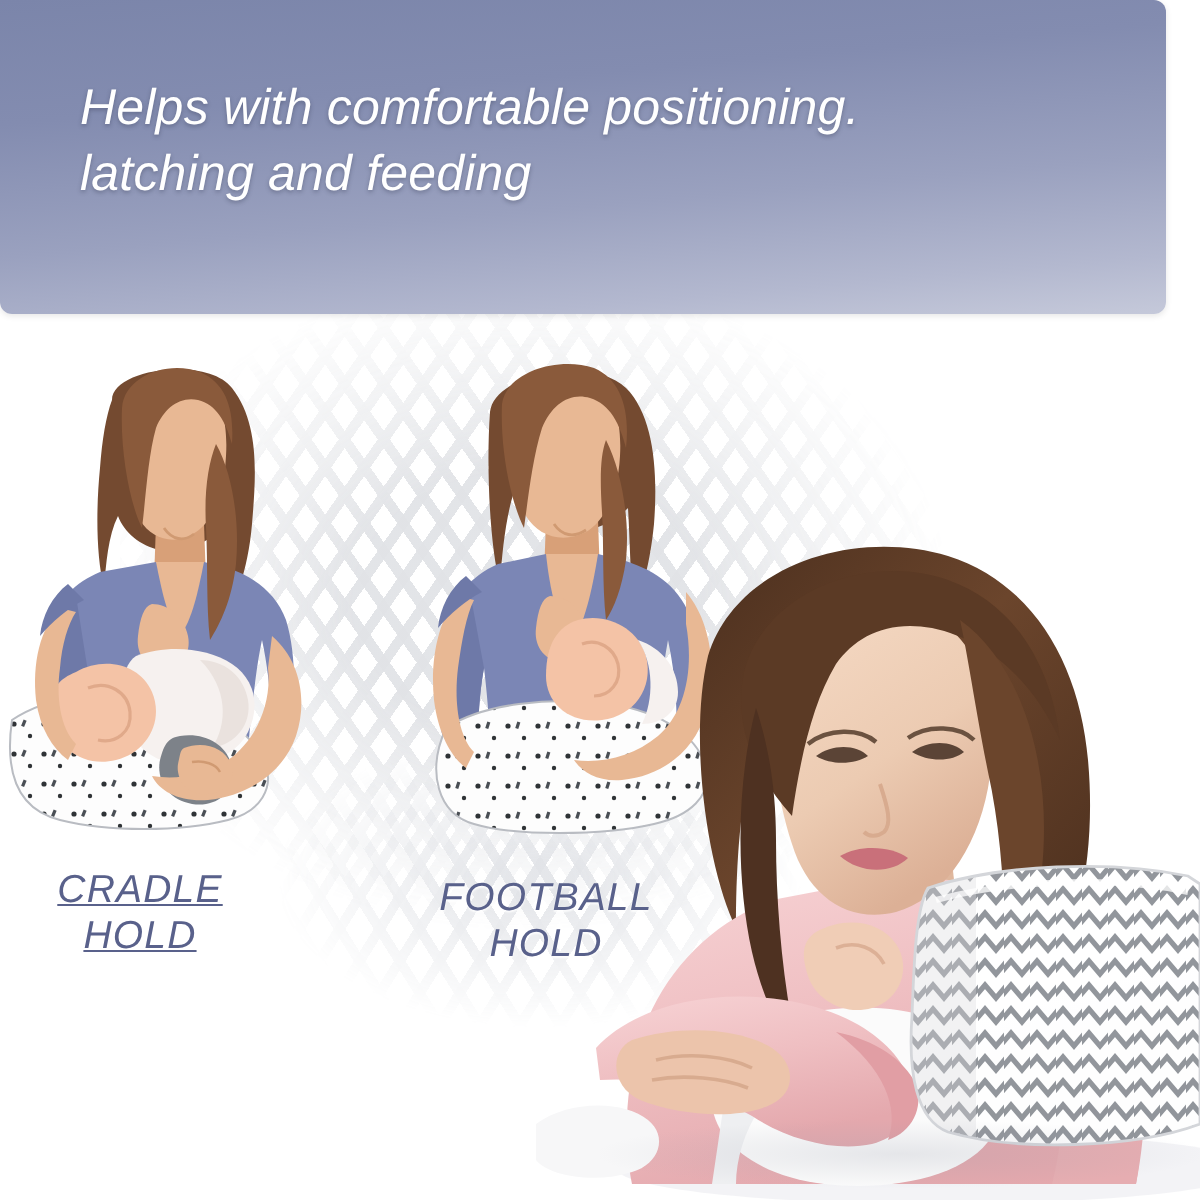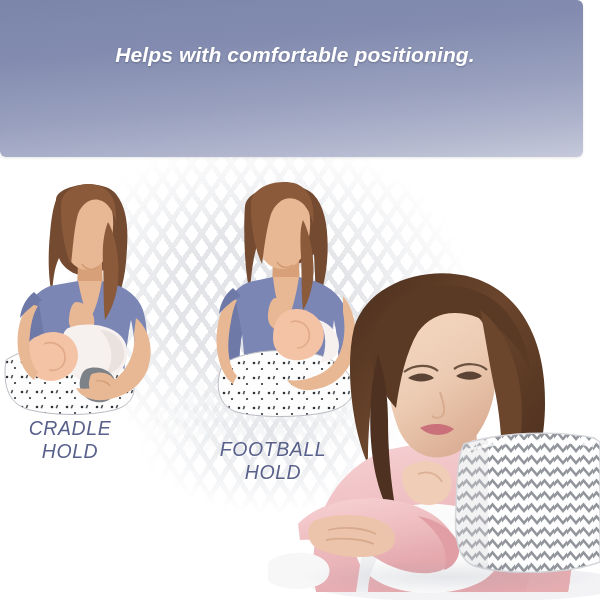--- a/index.html
+++ b/index.html
@@ -66,42 +66,41 @@
     box-shadow: 0 1px 3px rgba(0,0,0,0.10);
     overflow: hidden;
   }
   .banner-text {
     position: absolute;
     left: 40px;
     top: 38px;
     width: 510px;
     color: #ffffff;
     font-style: italic;
-    font-weight: bold;
-    font-size: 21px;
+    font-weight: normal;
+    font-size: 25px;
     line-height: 33px;
     letter-spacing: .1px;
     text-shadow: 0 1px 2px rgba(40,45,70,0.35);
-    text-align: center;
   }
   .banner-text .l2 { display: block; }
 
   
   .caption {
     position: absolute;
     color: #59618b;
     font-style: italic;
     font-size: 19.5px;
     line-height: 23px;
     letter-spacing: .6px;
     text-align: center;
     white-space: pre-line;
     text-shadow: 0 1px 1px rgba(255,255,255,0.9);
   }
-  #caption-cradle   { left: 8px;  top: 417px; width: 124px; }
+  #caption-cradle   { left: 8px;  top: 434px; width: 124px; text-decoration: underline; }
   #caption-football { left: 208px; top: 438px; width: 130px; }
 
   
   .figure { position: absolute; }
   #figure-cradle   { left: 4px;   top: 178px; width: 172px; height: 248px; }
   #figure-football { left: 205px; top: 178px; width: 160px; height: 248px; }
 
   
   #photo { position: absolute; left: 268px; top: 262px; width: 332px; height: 338px; }
 
@@ -112,20 +111,21 @@
 <body>
 
 <div id="stage">
 
   <div class="chevron-bg"></div>
   <div class="chevron-bg2"></div>
 
   <div class="banner">
     <div class="banner-text">
       <span>Helps with comfortable positioning.</span>
+      <span class="l2">latching and feeding</span>
     </div>
   </div>
 
   <svg class="figure" id="figure-cradle" viewBox="0 0 172 248" aria-hidden="true">
 
     <path d="M52 22 C52 6 100 0 112 16 C126 34 124 60 122 84 C120 108 113 124 108 134
              C104 120 105 102 104 88 C98 95 86 99 76 97 C66 95 58 88 55 80
              C50 90 49 104 48 116 C44 100 44 76 46 56 C47 42 49 30 52 22 Z" fill="#744a30"></path>
 
     <path d="M74 84 L98 84 L99 112 L73 112 Z" fill="#d8a078"></path>

